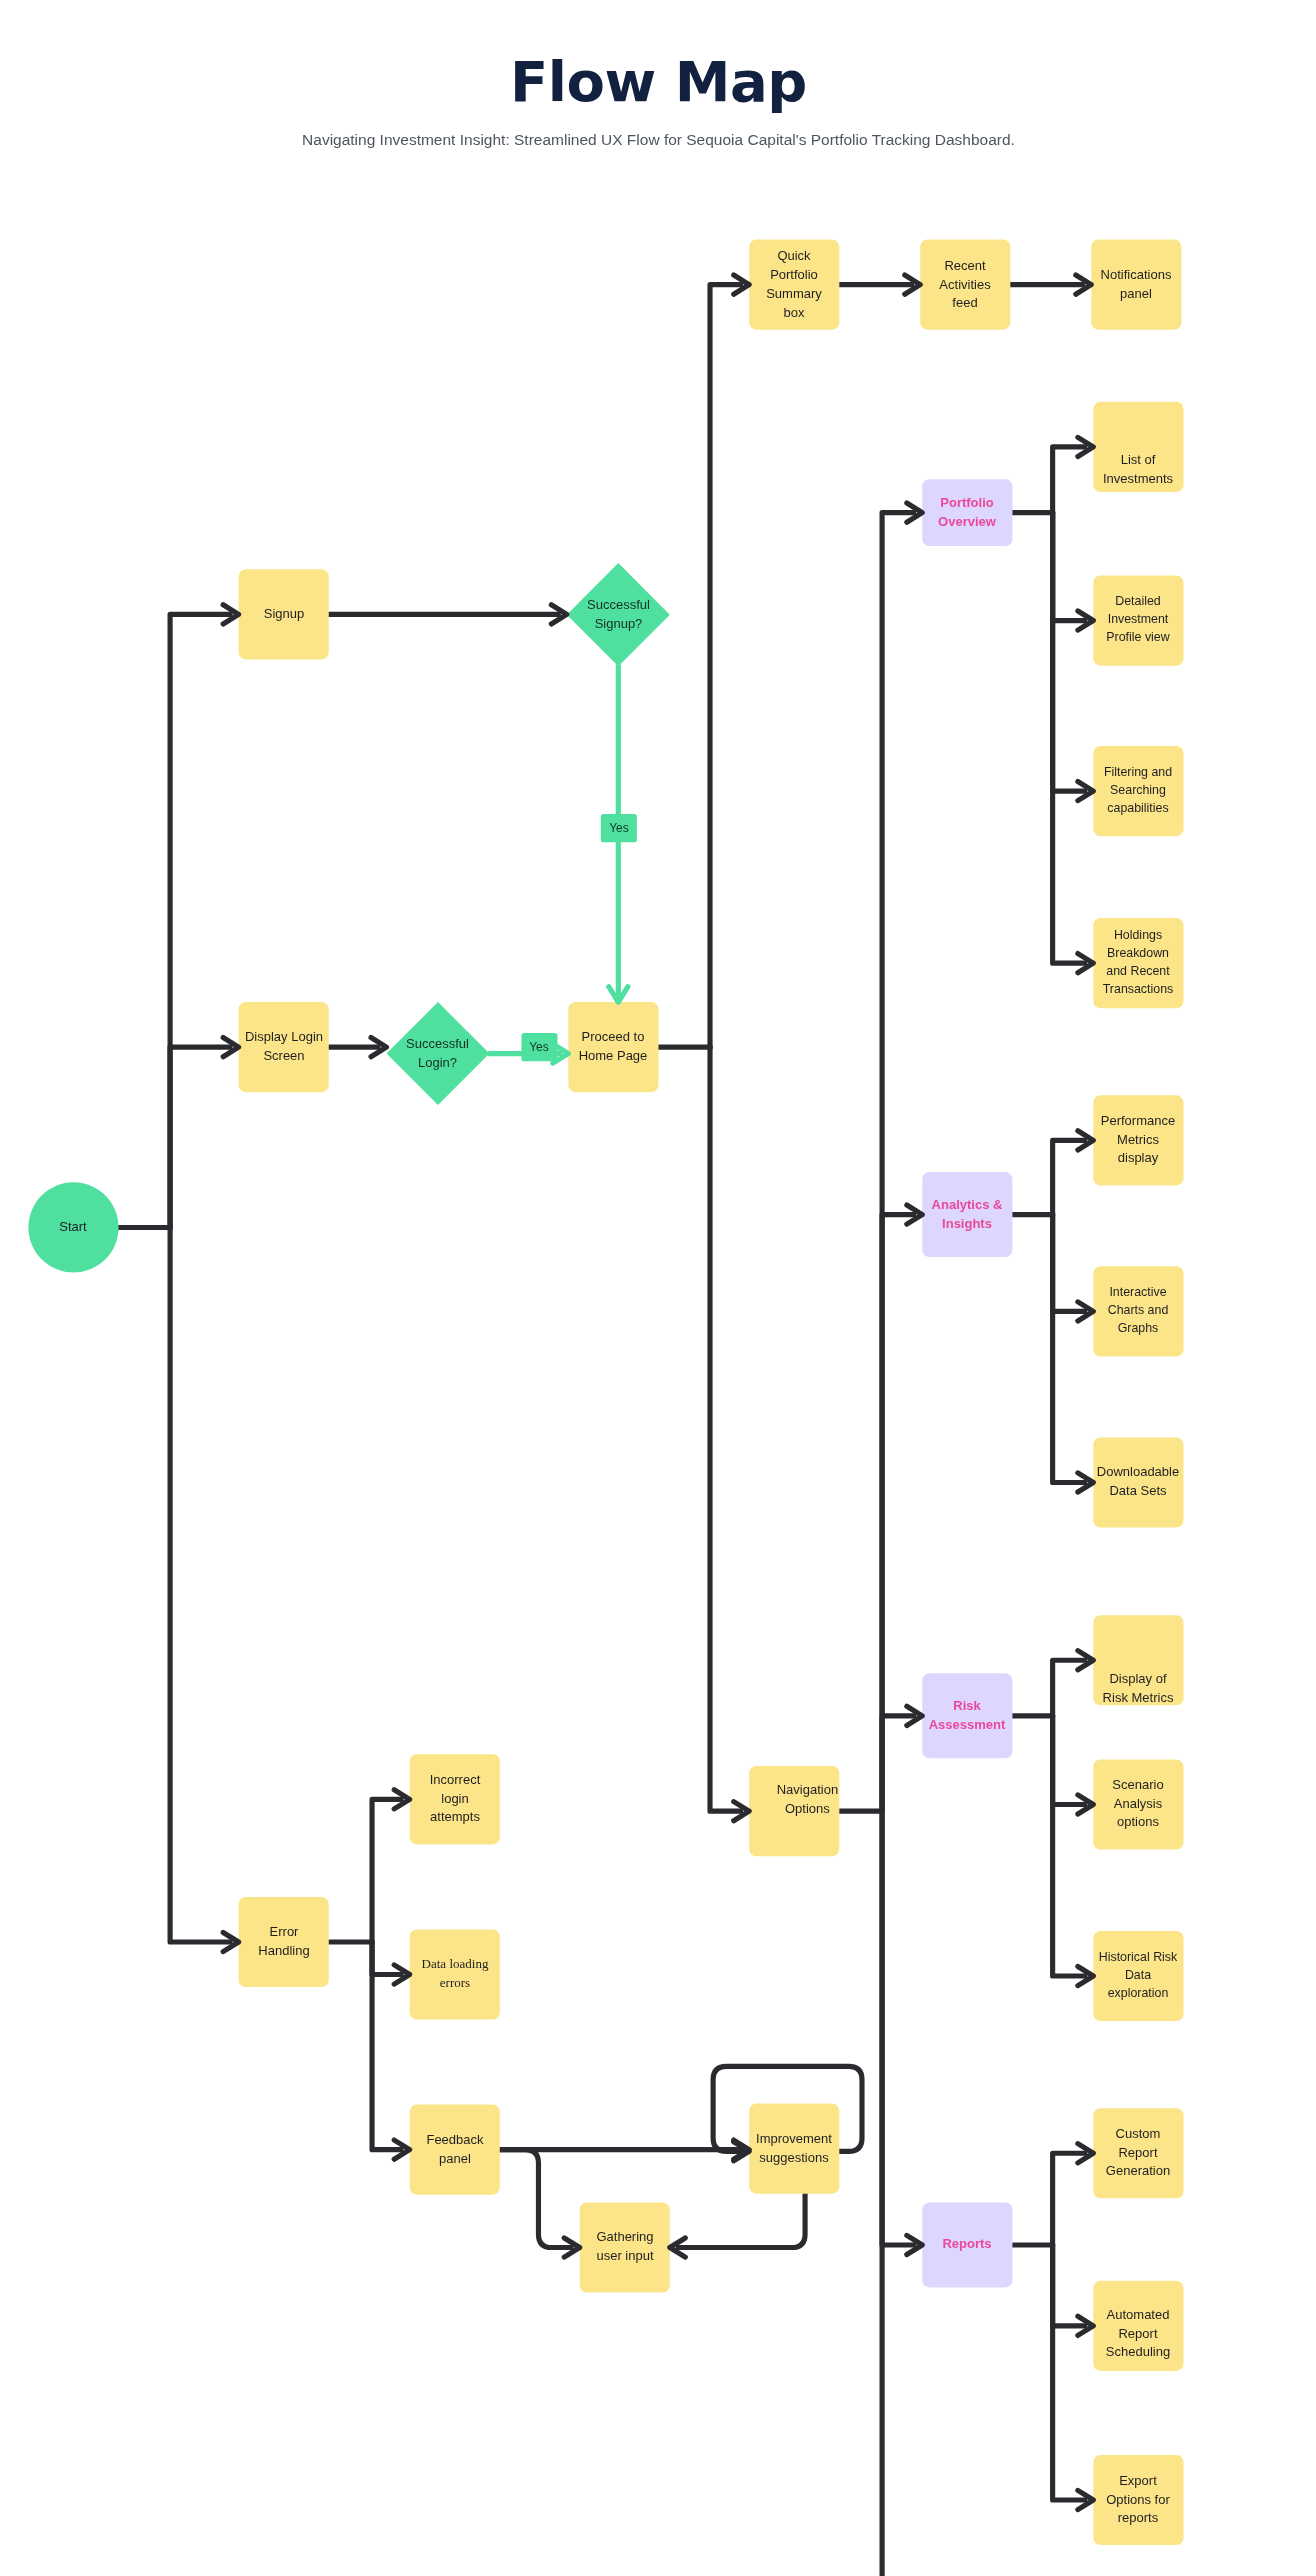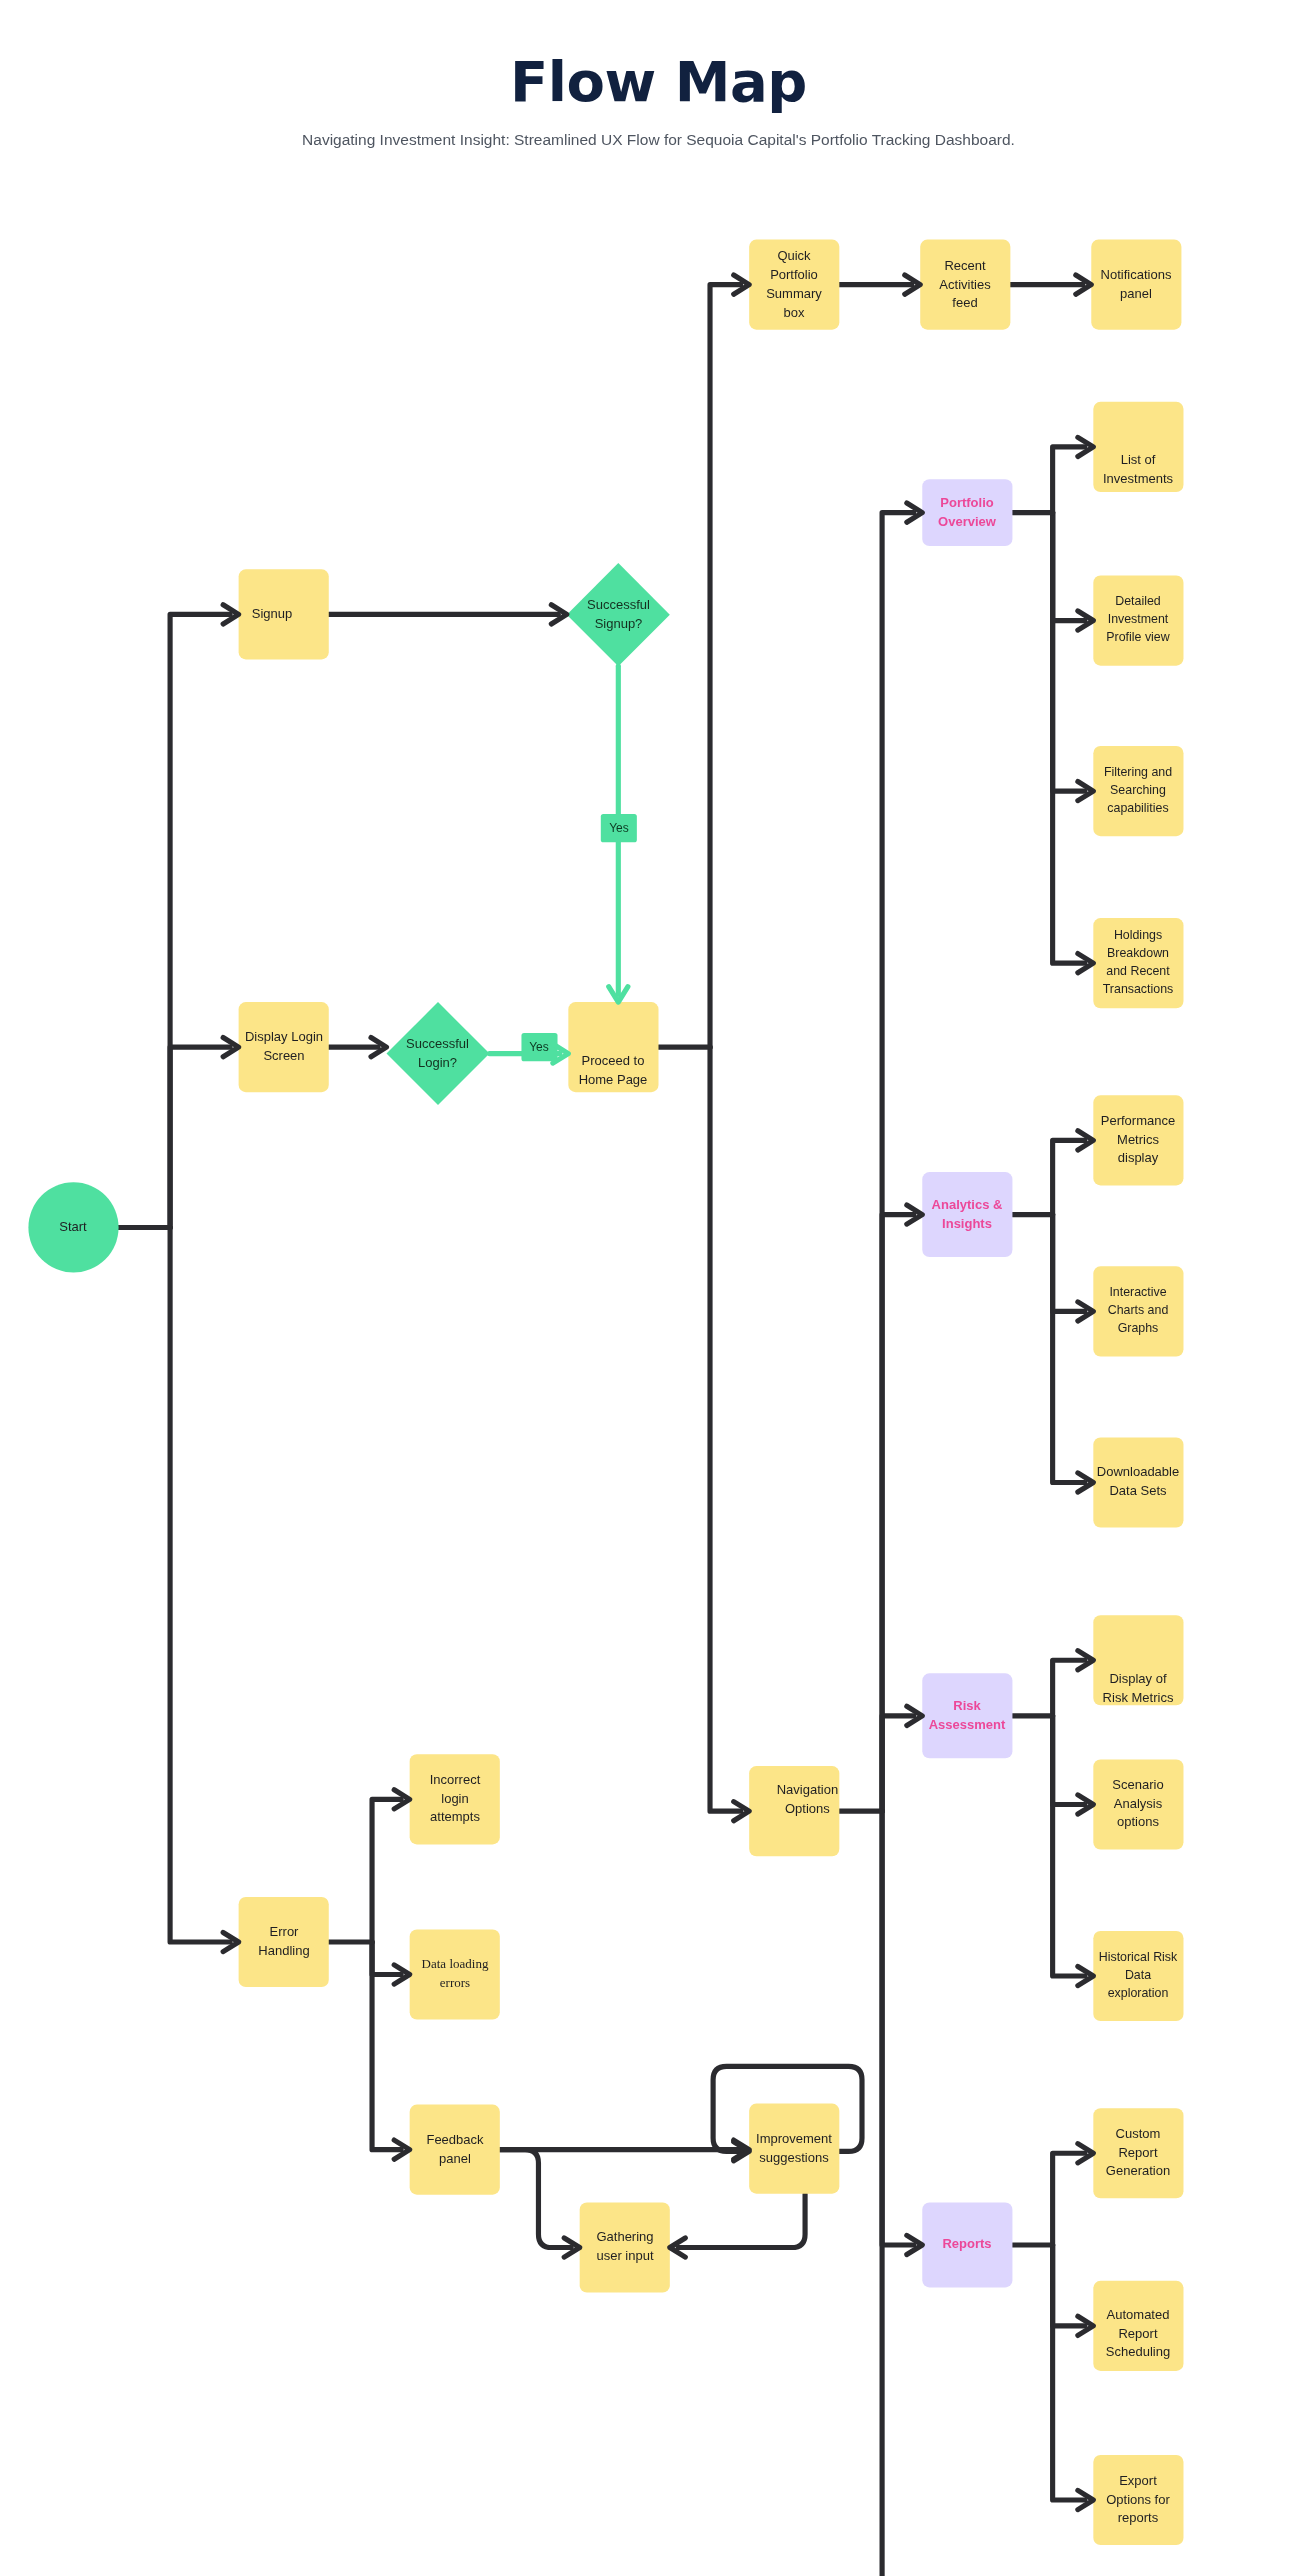--- a/index.html
+++ b/index.html
@@ -163,25 +163,25 @@
       <path d="M 765 3473.9 L 795 3492.5 L 765 3511.1" fill="none" stroke="#2B2B2F" stroke-width="10" stroke-linecap="round" stroke-linejoin="round"></path>
       <path d="M 765 3813.9 L 795 3832.5 L 765 3851.1" fill="none" stroke="#2B2B2F" stroke-width="10" stroke-linecap="round" stroke-linejoin="round"></path>
       <path d="M 765 4153.9 L 795 4172.5 L 765 4191.1" fill="none" stroke="#2B2B2F" stroke-width="10" stroke-linecap="round" stroke-linejoin="round"></path>
       <path d="M 1424 4153.9 L 1454 4172.5 L 1424 4191.1" fill="none" stroke="#2B2B2F" stroke-width="10" stroke-linecap="round" stroke-linejoin="round"></path>
       <path d="M 1095 4343.9 L 1125 4362.5 L 1095 4381.1" fill="none" stroke="#2B2B2F" stroke-width="10" stroke-linecap="round" stroke-linejoin="round"></path>
       <path d="M 1330 4343.9 L 1300 4362.5 L 1330 4381.1" fill="none" stroke="#2B2B2F" stroke-width="10" stroke-linecap="round" stroke-linejoin="round"></path>
       <path d="M 1424 4157.15 L 1454 4175.75 L 1424 4194.35" fill="none" stroke="#2B2B2F" stroke-width="10" stroke-linecap="round" stroke-linejoin="round"></path>
     </svg>
   <div id="shapes">
       <div class="nlabel " style="left: 28px; top: 1182px; width: 90px; height: 90px;">Start</div>
-      <div class="nlabel " style="left: 227px; top: 569px; width: 90px; height: 90px;">Signup</div>
+      <div class="nlabel " style="left: 239px; top: 569px; width: 90px; height: 90px;">Signup</div>
       <div class="nlabel dec" style="left: 567px; top: 563px; width: 103px; height: 103px;">Successful Signup?</div>
       <div class="nlabel " style="left: 239px; top: 1002px; width: 90px; height: 90px;">Display Login Screen</div>
       <div class="nlabel dec" style="left: 386px; top: 1002px; width: 103px; height: 103px;">Successful Login?</div>
-      <div class="nlabel " style="left: 568px; top: 1002px; width: 90px; height: 90px; margin-top: 24px;">Proceed to Home Page</div>
+      <div class="nlabel " style="left: 568px; top: 1002px; width: 90px; height: 90px;">Proceed to Home Page</div>
       <div class="nlabel " style="left: 749px; top: 240px; width: 90px; height: 90px;">Quick Portfolio Summary box</div>
       <div class="nlabel " style="left: 920px; top: 240px; width: 90px; height: 90px;">Recent Activities feed</div>
       <div class="nlabel " style="left: 1091px; top: 240px; width: 90px; height: 90px;">Notifications panel</div>
       <div class="nlabel " style="left: 749px; top: 1766px; width: 90px; height: 68px; padding-left: 32px;">Navigation Options</div>
       <div class="nlabel proc" style="left: 922px; top: 479px; width: 90px; height: 67px;">Portfolio Overview</div>
       <div class="nlabel " style="left: 1093px; top: 414px; width: 90px; height: 112px;">List of Investments</div>
       <div class="nlabel  tiny" style="left: 1093px; top: 575px; width: 90px; height: 90px;">Detailed Investment Profile view</div>
       <div class="nlabel  tiny" style="left: 1093px; top: 746px; width: 90px; height: 90px;">Filtering and Searching capabilities</div>
       <div class="nlabel  tiny" style="left: 1093px; top: 918px; width: 90px; height: 90px;">Holdings Breakdown and Recent Transactions</div>
       <div class="nlabel proc" style="left: 922px; top: 1172px; width: 90px; height: 85px;">Analytics &amp; Insights</div>

